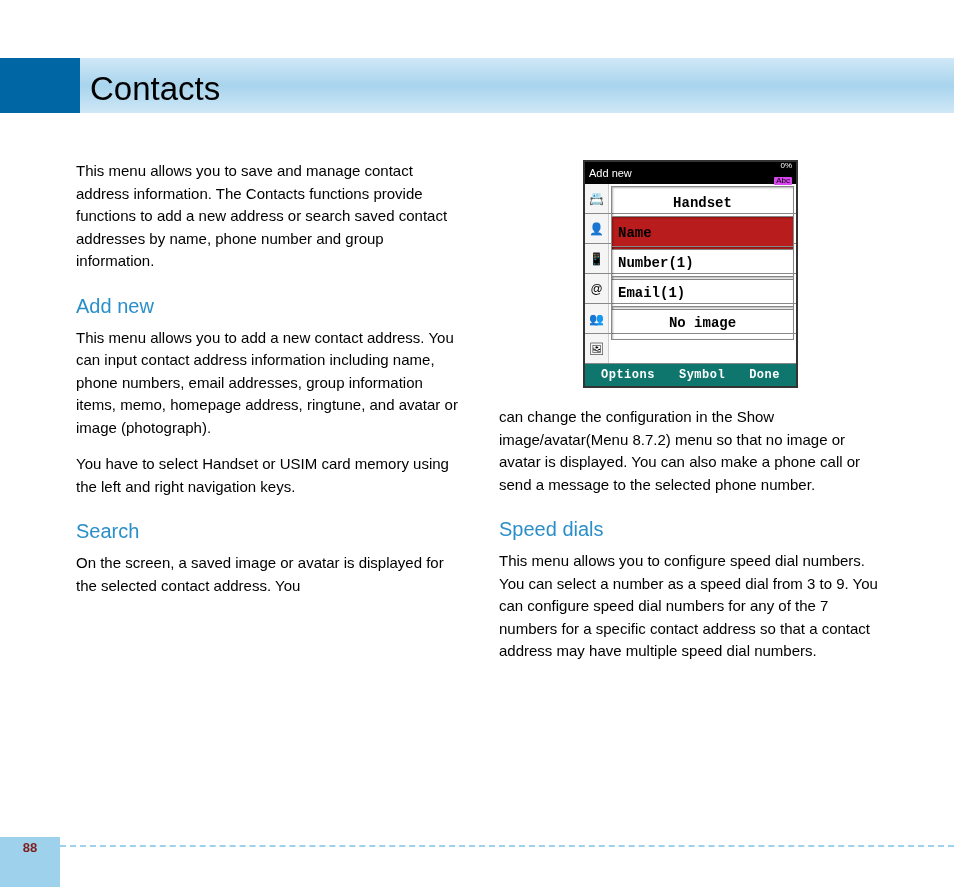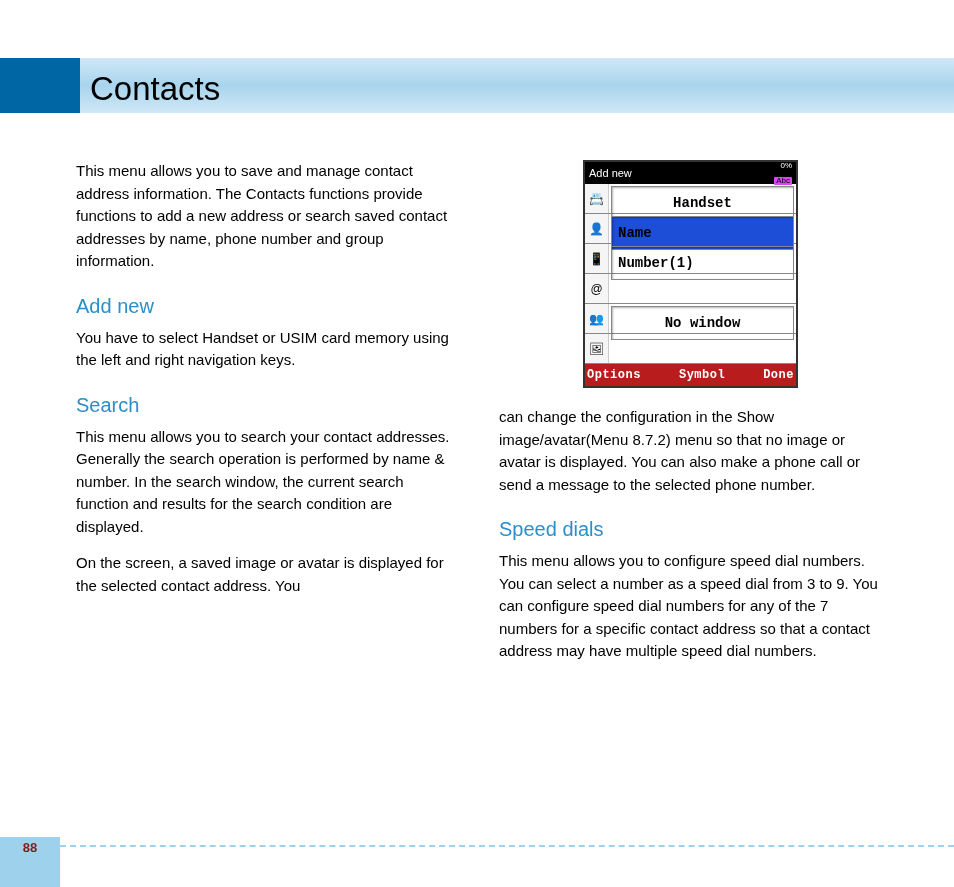--- a/index.html
+++ b/index.html
@@ -102,32 +102,32 @@
     padding: 16px 6px;
     font-size: 14px;
     font-weight: bold;
     font-family: "Courier New", monospace;
     color: #000;
     border: 1px solid #888;
     margin: 2px;
     text-align: center;
   }
   .row-field.center { justify-content: center; }
-  .row-field.selected { background: #1d4ed8; }
+  .row-field.selected { background: #b91c1c; }
   .row-inset { box-shadow: inset 1px 1px 2px rgba(0,0,0,0.3); }
   .phone-softkeys {
-    background: #b91c1c;
+    background: #0f766e;
     color: #fff;
     font-size: 12px;
     font-weight: bold;
     height: 22px;
     display: flex;
     justify-content: space-between;
     align-items: center;
-    padding: 0 2px;
+    padding: 0 16px;
     font-family: "Courier New", monospace;
     letter-spacing: 0.5px;
   }
   
   .footer-band {
     position: absolute;
     left: 0;
     bottom: 0;
     width: 60px;
     height: 50px;
@@ -157,24 +157,24 @@
 
 <div class="header-band"></div>
 <div class="header-block"></div>
 <h1 class="page-title">Contacts</h1>
 
 <div class="content">
   <div class="col">
     <p>This menu allows you to save and manage contact address information. The Contacts functions provide functions to add a new address or search saved contact addresses by name, phone number and group information.</p>
 
     <h2 class="section-heading">Add new</h2>
+    <p>This menu allows you to add a new contact address. You can input contact address information including name, phone numbers, email addresses, group information items, memo, homepage address, ringtune, and avatar or image (photograph).</p>
     <p>You have to select Handset or USIM card memory using the left and right navigation keys.</p>
 
     <h2 class="section-heading">Search</h2>
-    <p>This menu allows you to search your contact addresses. Generally the search operation is performed by name &amp; number. In the search window, the current search function and results for the search condition are displayed.</p>
     <p>On the screen, a saved image or avatar is displayed for the selected contact address. You</p>
   </div>
 
   <div class="col">
     <div class="phone">
       <div class="phone-status">
         <span>Add new</span>
         <div class="status-right">
           <span>0%</span>
           <span class="status-abc">Abc</span>
@@ -188,24 +188,25 @@
       <div class="phone-row">
         <div class="row-icon">👤</div>
         <div class="row-field selected row-inset">Name</div>
       </div>
       <div class="phone-row">
         <div class="row-icon">📱</div>
         <div class="row-field row-inset">Number(1)</div>
       </div>
       <div class="phone-row">
         <div class="row-icon">@</div>
+        <div class="row-field row-inset">Email(1)</div>
       </div>
       <div class="phone-row">
         <div class="row-icon">👥</div>
-        <div class="row-field center row-inset">No window</div>
+        <div class="row-field center row-inset">No image</div>
       </div>
       <div class="phone-row">
         <div class="row-icon">🖼</div>
       </div>
 
       <div class="phone-softkeys">
         <span>Options</span>
         <span>Symbol</span>
         <span>Done</span>
       </div>

